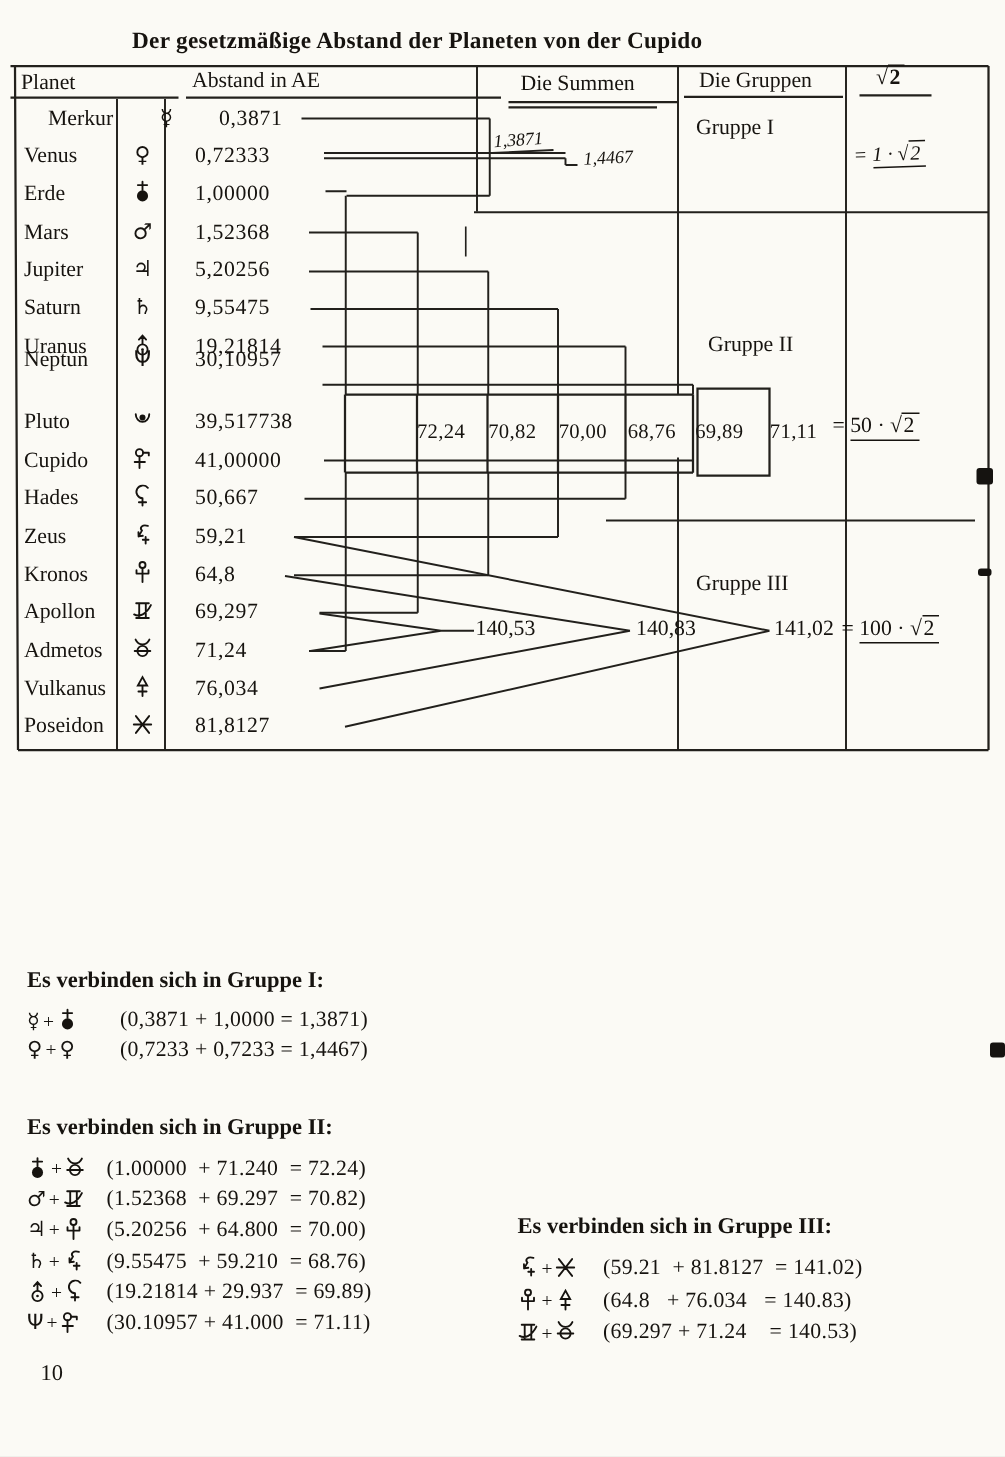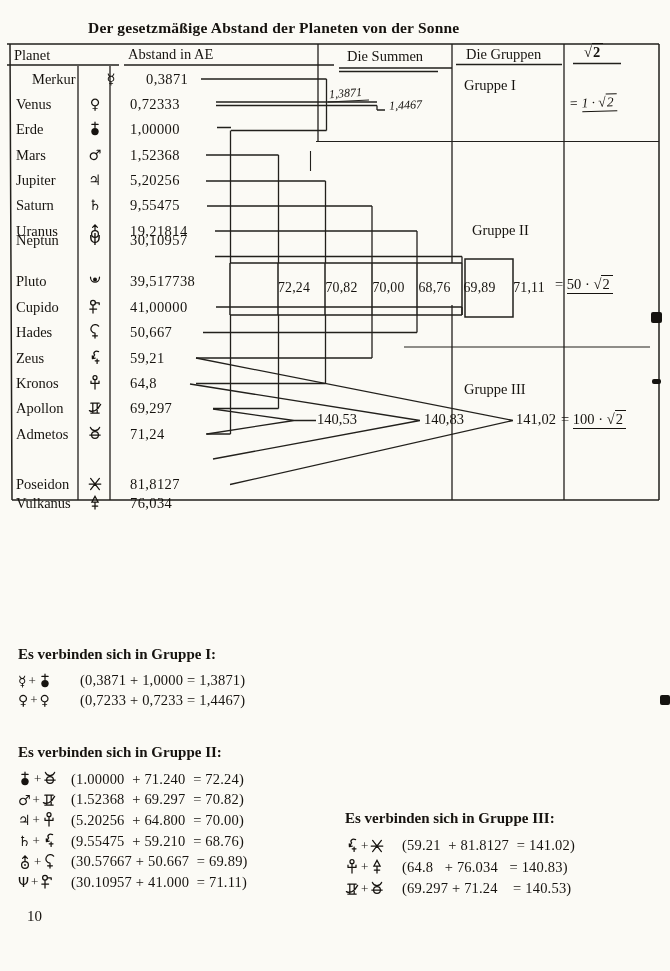--- a/index.html
+++ b/index.html
@@ -37,21 +37,21 @@
   .pairs-g1 .pair-row{height:20.6px;} .pairs-g1 .pair-syms{width:53px;}
   .pairs-g2 .pair-row{height:21.6px;} .pairs-g2 .pair-syms{width:57px;}
   .pagenum{position:absolute;left:27px;top:908px;font-size:15px;}
   .art{position:absolute;background:#151310;border-radius:2px;}
 </style>
 </head>
 <body>
 
 <div class="page">
 
-  <div class="title">Der gesetzmäßige Abstand der Planeten von der Sonne</div>
+  <div class="title">Der gesetzmäßige Abstand der Planeten von der Cupido</div>
 
   <svg class="lines" width="670" height="520" viewBox="0 0 670 520">
     <g stroke="#22201c" stroke-width="1.5" fill="none">
       <path d="M7 44 H659 M10 44 L12 500 M659 44 V500 M12 500 H659"></path>
       <path d="M7 65 H119 M124 65 H334 M339 68 H452 M339 71.5 H438 M456 64.5 H562 M573 63.5 H621"></path>
       <path stroke-width="1.3" d="M78 66 V500 M110 66 V500 M318 44 V141 M452 44 V263 M452 305 V500 M564 44 V500"></path>
       <path stroke-width="1.2" d="M316 141.5 H659"></path>
       <path stroke-width="1.2" d="M404 347 H650"></path>
       <path stroke-width="1.1" d="M310.5 151 V171"></path>
       <path stroke-width="1.5" d="M230 263 H462 M230 315 H462 M230 263 V315 M278 263 V315 M325 263 V315 M372 263 V315 M417 263 V315 M462 263 V315 M465 259 H513 V317 H465 Z"></path>
@@ -169,21 +169,21 @@
         <span class="pval">69,297</span>
       </div>
       <div class="prow" style="top: 421.64px;">
         <span class="pname">Admetos</span>
         <span class="psym"><svg viewBox="0 0 14 16">
             <path d="M2.4 1.4 C3.6 4 5.4 4.6 7 4.6 C8.6 4.6 10.4 4 11.6 1.4 M1.8 9 H12.2" stroke="#16130f" stroke-width="1.25" stroke-linecap="round" fill="none"></path>
             <circle cx="7" cy="9" r="3.4" stroke="#16130f" stroke-width="1.25" stroke-linecap="round" fill="none"></circle>
           </svg></span>
         <span class="pval">71,24</span>
       </div>
-      <div class="prow" style="top: 447px; margin-top: 44px;">
+      <div class="prow" style="top: 447px;">
         <span class="pname">Vulkanus</span>
         <span class="psym"><svg viewBox="0 0 14 16">
             <path d="M7 1.4 L3.9 7 H10.1 Z M7 7 V14 M4.3 11 H9.7" stroke="#16130f" stroke-width="1.25" stroke-linecap="round" fill="none"></path>
           </svg></span>
         <span class="pval">76,034</span>
       </div>
       <div class="prow" style="top: 472.36px;">
         <span class="pname">Poseidon</span>
         <span class="psym"><svg viewBox="0 0 14 16">
             <path d="M2.6 2.4 L11.4 13.6 M11.4 2.4 L2.6 13.6 M1.2 8 H12.8" stroke="#16130f" stroke-width="1.25" stroke-linecap="round" fill="none"></path>
@@ -295,21 +295,21 @@
             <span><svg viewBox="0 0 14 16">
                 <circle cx="7" cy="11" r="3.4" stroke="#16130f" stroke-width="1.25" stroke-linecap="round" fill="none"></circle>
                 <circle cx="7" cy="11" r="0.9" fill="#16130f"></circle>
                 <path d="M7 7.4 V2 M4.6 4.4 L7 1.8 L9.4 4.4" stroke="#16130f" stroke-width="1.25" stroke-linecap="round" fill="none"></path>
               </svg></span>
             <span class="plus">+</span>
             <span><svg viewBox="0 0 14 16">
                 <path d="M10.6 2.2 A4.3 4.3 0 1 0 7 9.2 M7 9.2 V14 M4.6 11.8 H9.4" stroke="#16130f" stroke-width="1.25" stroke-linecap="round" fill="none"></path>
               </svg></span>
           </span>
-          <span class="pair-formula">(30.57667 + 50.667  = 69.89)</span>
+          <span class="pair-formula">(19.21814 + 29.937  = 69.89)</span>
         </div>
         <div class="pair-row">
           <span class="pair-syms">
             <span>Ψ</span>
             <span class="plus">+</span>
             <span><svg viewBox="0 0 14 16">
                 <circle cx="5" cy="3.8" r="2.4" stroke="#16130f" stroke-width="1.25" stroke-linecap="round" fill="none"></circle>
                 <path d="M5 6.3 V14 M1.8 10 H8.6 M7.4 3.8 H11.2 M11.2 3.8 V5.6" stroke="#16130f" stroke-width="1.25" stroke-linecap="round" fill="none"></path>
               </svg></span>
           </span>

